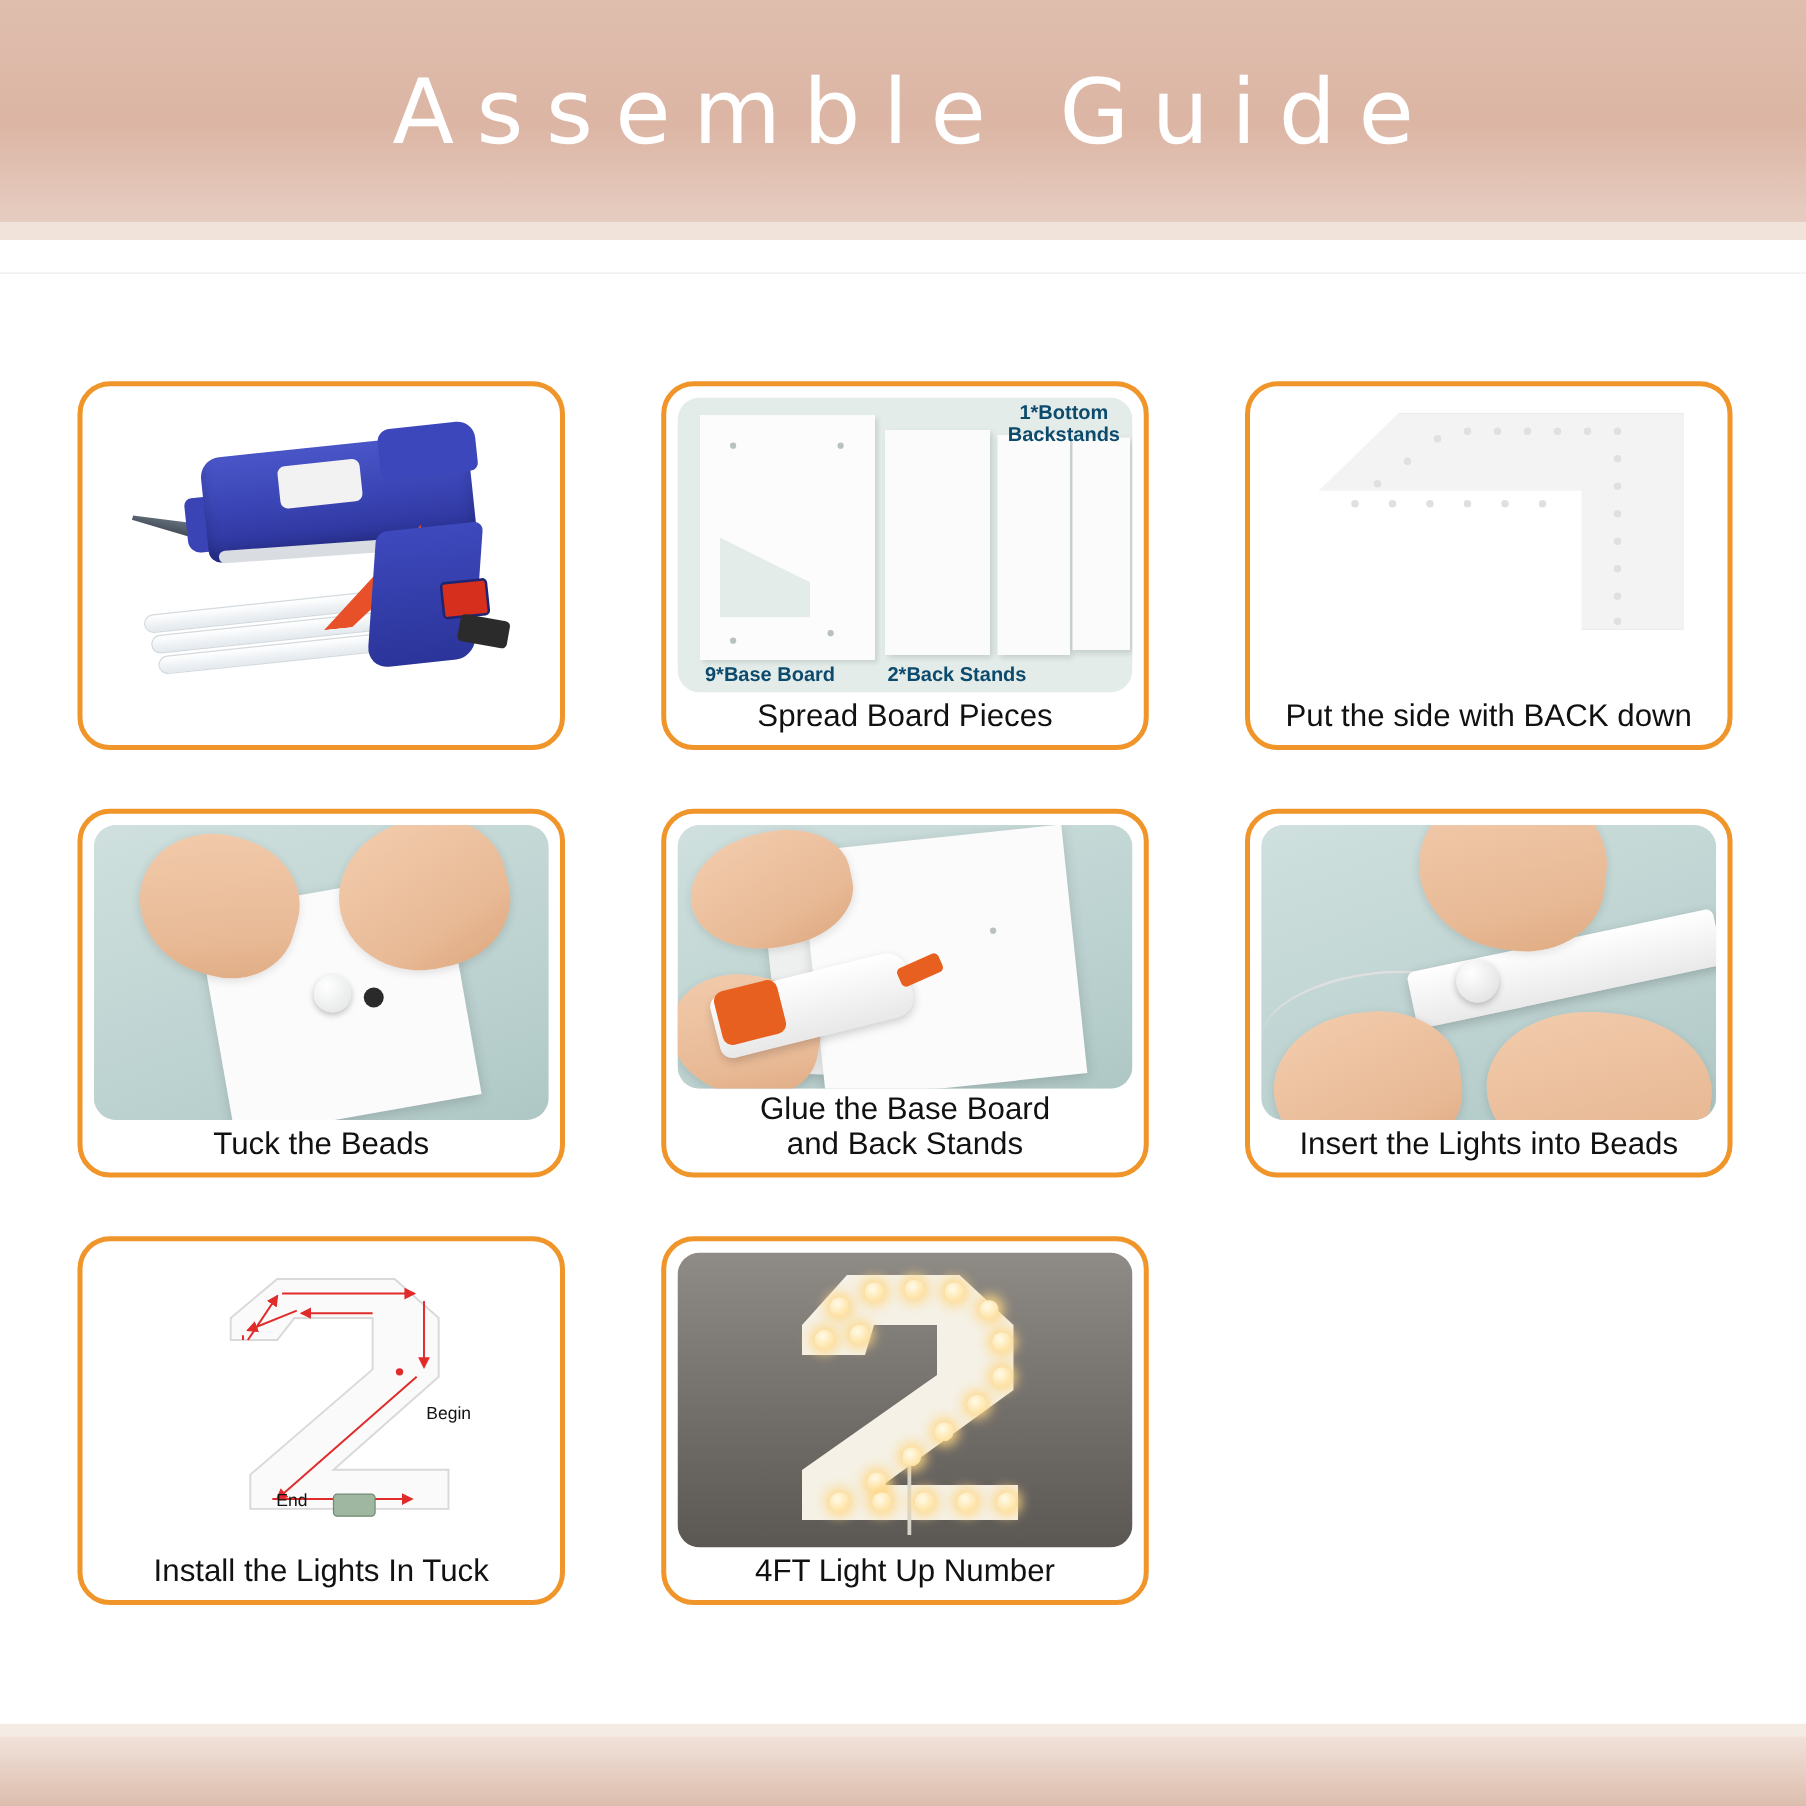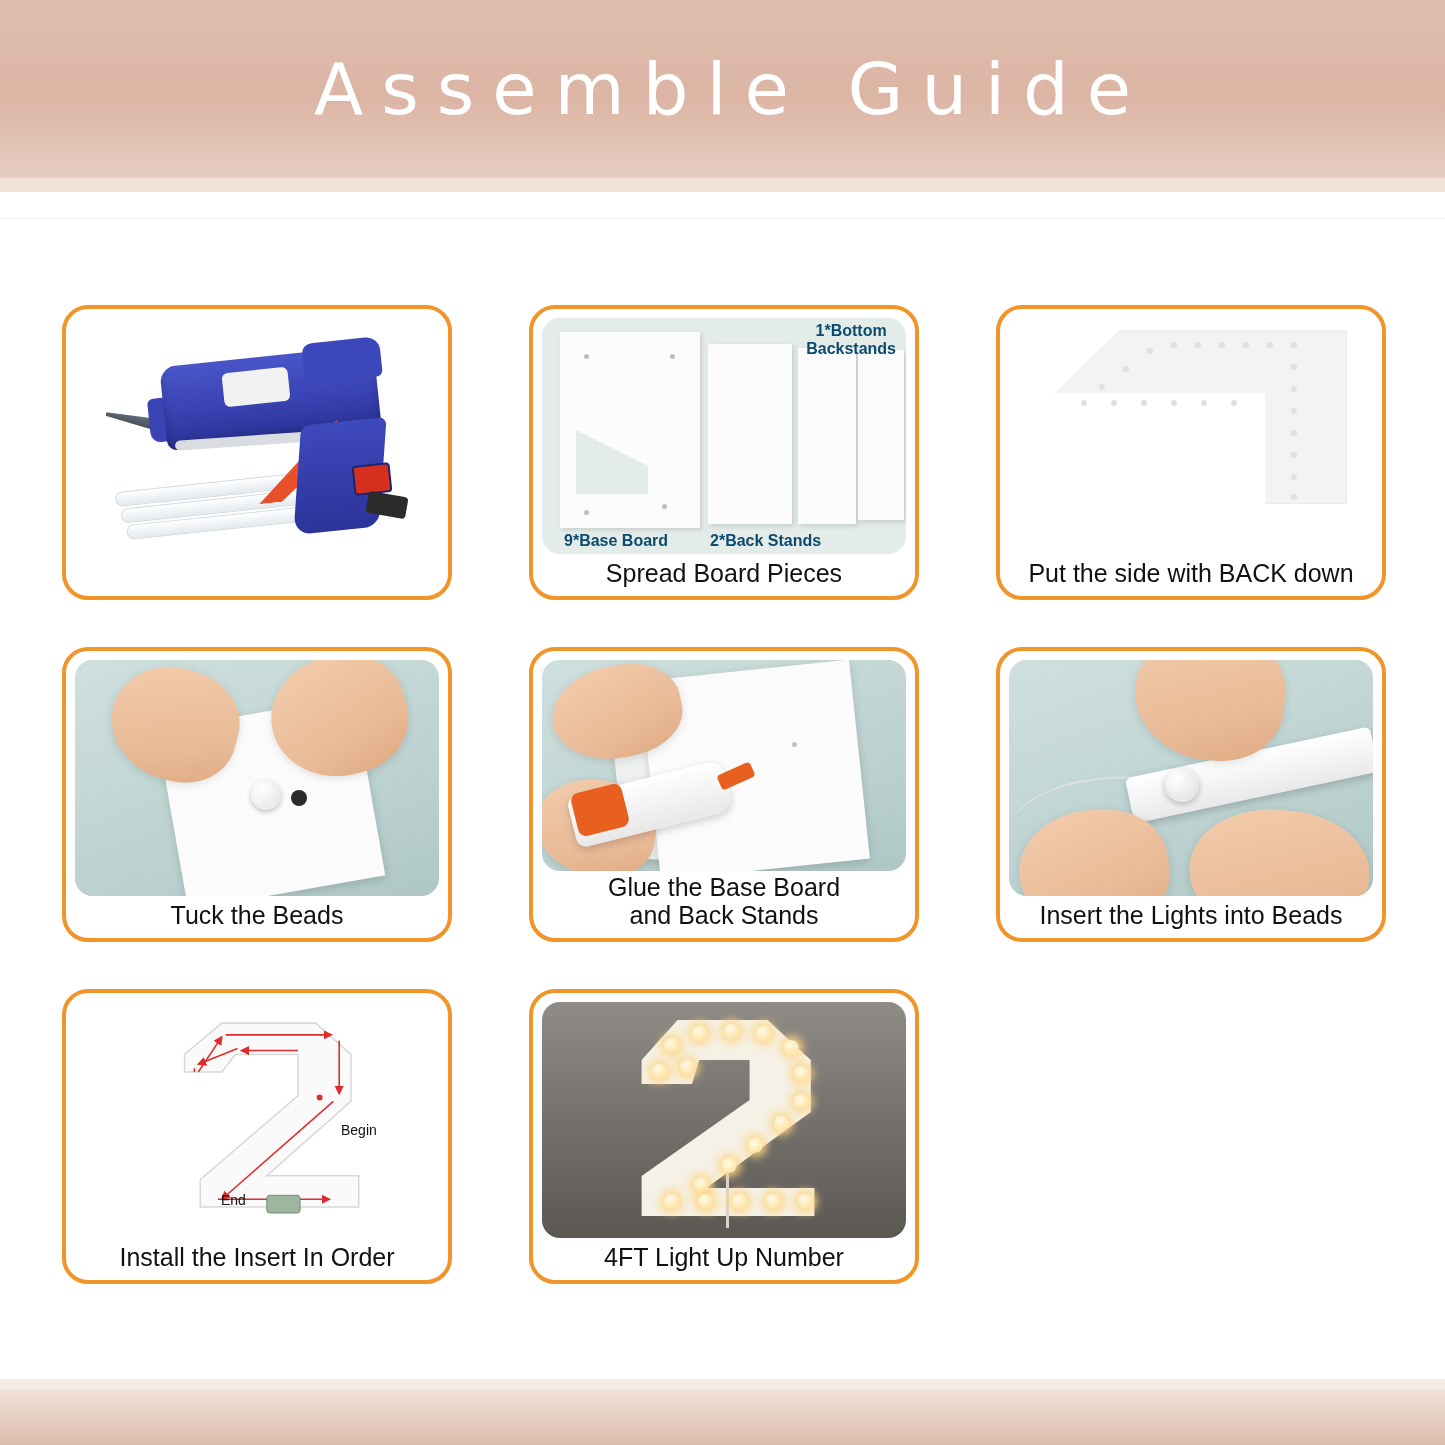--- a/index.html
+++ b/index.html
@@ -648,21 +648,21 @@
             <path d="M264,92 L150,192" stroke="#e12a2a" stroke-width="1.6" fill="none" marker-end="url(#ar)"></path>
             <path d="M146,192 L260,192" stroke="#e12a2a" stroke-width="1.6" fill="none" marker-end="url(#ar)"></path>
             <circle cx="250" cy="88" r="3" fill="#e12a2a"></circle>
             <rect x="196" y="188" width="34" height="18" rx="3" fill="#9fb6a0" stroke="#6f8a70"></rect>
           </svg>
           <div class="dg-label" style="left:266px; top:120px;">Begin</div>
           <div class="dg-label" style="left:146px; top:190px;">End</div>
         </div>
       </div>
       <div class="card-caption">
-        <span>Install the Insert In Order</span>
+        <span>Install the Lights In Tuck</span>
       </div>
     </div>
 
 
     <div class="card">
       <div class="card-media">
         <div class="lit-wrap">
           <div class="lit-num"></div>
           <div class="lit-cable"></div>
           <div class="lit-bulb" style="left:122px; top:36px;"></div>

